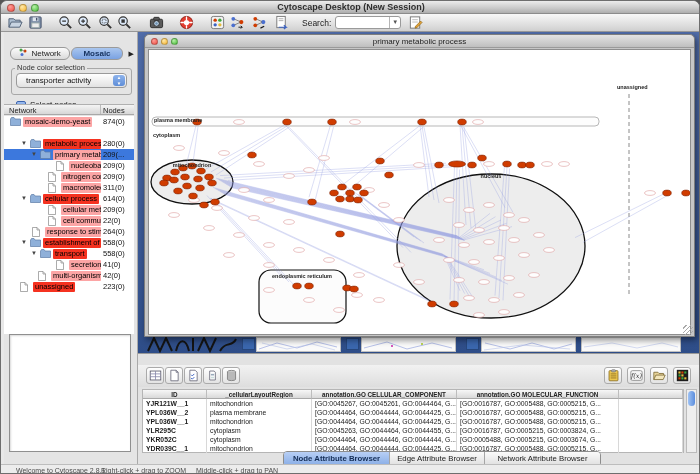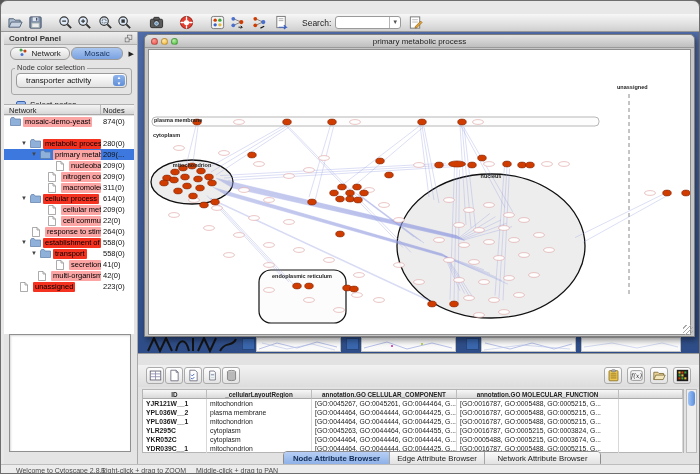--- a/index.html
+++ b/index.html
@@ -28,21 +28,21 @@
 .searchbox .dd{position:absolute;right:0;top:0;width:11px;height:11px;border-left:1px solid #b5b5b5;
   font-size:6px;color:#555;text-align:center;line-height:11px}
 
 .cpanel{position:absolute;left:3px;top:31px;width:134px;height:432px;background:#e4e4e4;border-right:1px solid #a9a9a9}
 .phead{position:absolute;left:0;top:0;width:100%;height:13px;background:linear-gradient(#efefef,#d2d2d2);
   border-bottom:1px solid #b0b0b0;font-size:8px;font-weight:bold;color:#333;line-height:13px;padding-left:5px}
 .phead .float{position:absolute;right:4px;top:2px}
 .tabsbar{position:absolute;left:0;top:14px;width:100%;height:15px}
 .tab{position:absolute;top:1px;height:13px;border:1px solid #9a9a9a;border-radius:6px;
   font-size:8px;color:#222;text-align:center;line-height:12px;background:linear-gradient(#fbfbfb,#dadada)}
-.tab.active{background:linear-gradient(#a9c6ef,#7aa2e2);font-weight:normal;color:#15315e}
+.tab.active{background:linear-gradient(#a9c6ef,#7aa2e2);font-weight:bold;color:#15315e}
 .tab .ticon{display:inline-block;margin-right:2px}
 .tabarrow{position:absolute;right:3px;top:4px;font-size:7px;color:#222}
 .groupbox{position:absolute;left:7px;top:36px;width:121px;height:27px;border:1px solid #a8a8a8;border-radius:3px}
 .grouplbl{position:absolute;left:11px;top:31px;font-size:7.5px;color:#333;background:#e4e4e4;padding:0 2px}
 .combo{position:absolute;left:12px;top:41px;width:111px;height:15px;background:linear-gradient(#ffffff,#e2e2e2);
   border:1px solid #9a9a9a;border-radius:4px;font-size:8px;color:#111;line-height:14px;padding-left:9px}
 .combo .stepper{position:absolute;right:1px;top:1px;width:12px;height:11px;border-radius:3px;
   background:linear-gradient(#8db3ec,#5f8ed8);color:#fff;font-size:4.5px;line-height:5.5px;text-align:center}
 .checkrow{position:absolute;left:12px;top:67px;height:11px;font-size:8px;color:#111;line-height:11px}
 .checkbox{display:inline-block;width:10px;height:10px;border-radius:2px;vertical-align:-2px;margin-right:4px;
@@ -243,20 +243,26 @@
       </symbol>
     <symbol id="sym-float" viewBox="0 0 16 16">
         <rect x="6" y="2" width="8" height="8" fill="none" stroke="#555"></rect>
         <rect x="2" y="7" width="7" height="7" fill="#ddd" stroke="#555"></rect>
       </symbol>
   </defs>
 </svg>
 
 <div id="app">
 
+  <div class="titlebar">
+    <span class="tl r"></span>
+    <span class="tl y"></span>
+    <span class="tl g"></span>
+    <div class="wtitle">Cytoscape Desktop (New Session)</div>
+  </div>
 
   <div class="toolbar">
     <span id="tb-icons" style="display:flex;align-items:center">
         <span class="tbtn" style="margin-left: 6px;">
           <svg>
             <use href="#sym-open-session"></use>
           </svg>
         </span>
         <span class="tbtn" style="margin-left: 3px;">
           <svg>
@@ -320,26 +326,20 @@
       <span class="dd">▼</span>
     </span>
     <span class="tbtn" style="margin-left:6px">
         <svg>
           <use href="#sym-annotation"></use>
         </svg>
       </span>
   </div>
 
   <div class="cpanel">
-    <div class="phead">
-      <span>Control Panel</span>
-      <span class="float"><svg width="9" height="9">
-            <use href="#sym-float"></use>
-          </svg></span>
-    </div>
     <div class="tabsbar">
       <div class="tab" style="left:6px;width:60px">
         <span class="ticon"><svg width="8" height="8">
               <circle cx="2" cy="2" r="1.5" fill="#3da53d"></circle>
               <circle cx="6" cy="3" r="1.5" fill="#d03c00"></circle>
               <circle cx="3" cy="6.5" r="1.5" fill="#4a6fd0"></circle>
               <line x1="2" y1="2" x2="6" y2="3" stroke="#777" stroke-width="0.6"></line>
             </svg></span>
         <span>Network</span>
       </div>

